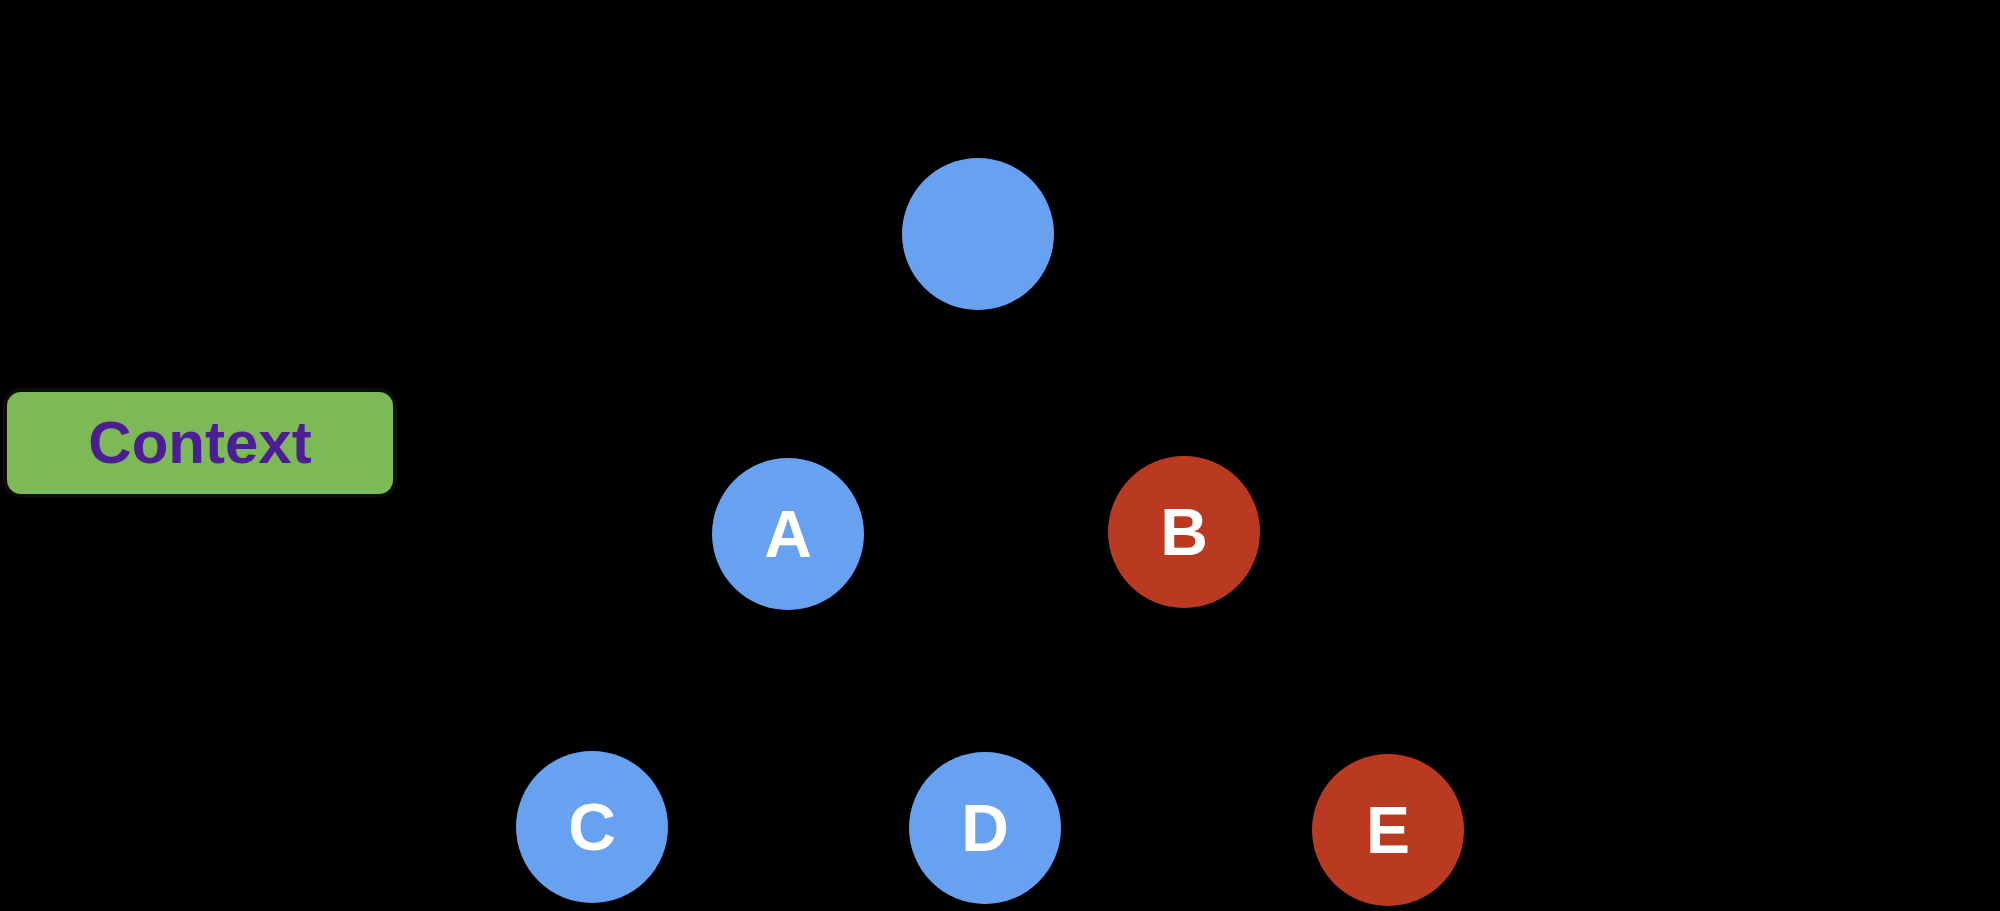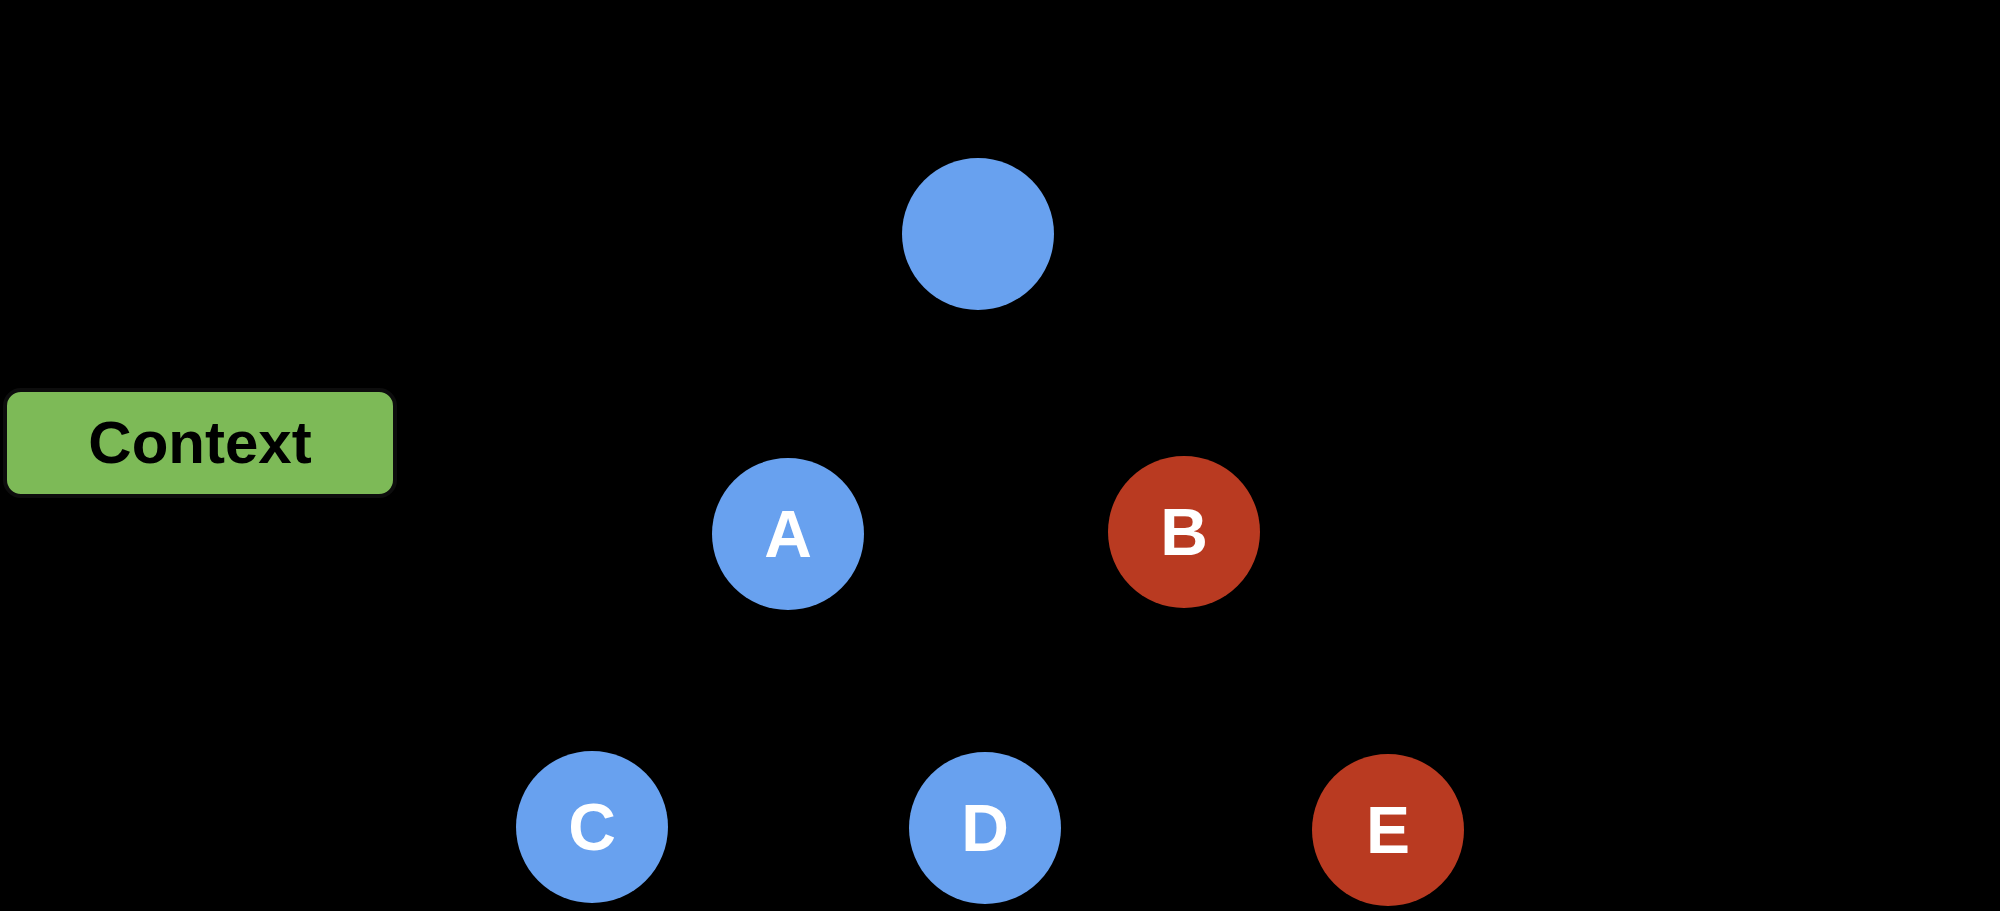--- a/index.html
+++ b/index.html
@@ -25,21 +25,21 @@
     border: 4px solid #0d0d0d;
     border-radius: 18px;
     background: #7DBA57; 
     display: flex;
     align-items: center;
     justify-content: center;
   }
   .context-text {
     font-size: 60px;
     font-weight: bold;
-    color: #000000;
+    color: #4c1d95;
     letter-spacing: 0px;
     line-height: 1;
   }
   .node {
     position: absolute;
     width: 152px;
     height: 152px;
     border-radius: 50%;
     display: flex;
     align-items: center;

